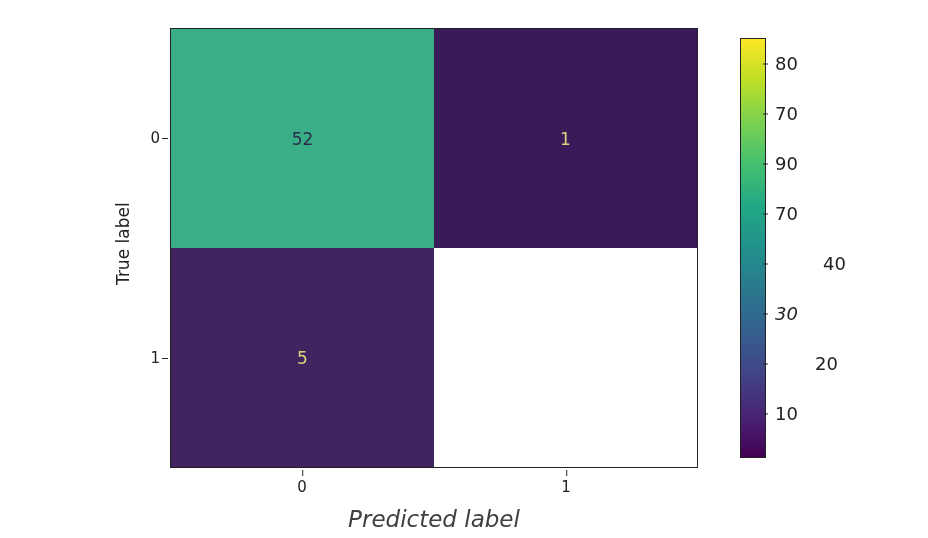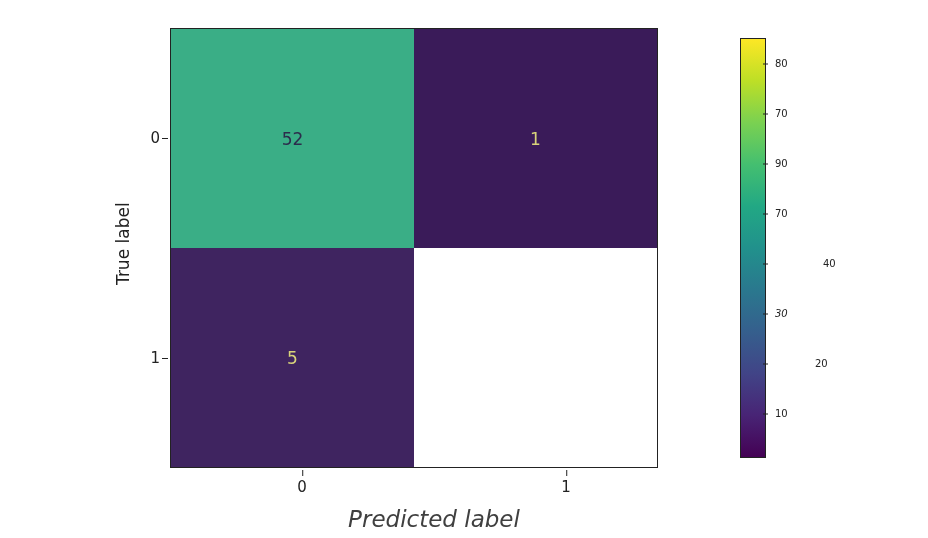--- a/index.html
+++ b/index.html
@@ -14,21 +14,21 @@
   .figure {
     position: absolute;
     left: 0; top: 0;
     width: 928px;
     height: 538px;
   }
   .axes {
     position: absolute;
     left: 170px;
     top: 28px;
-    width: 488px;
+    width: 528px;
     height: 440px;
     box-sizing: border-box;
     border: 1px solid #222;
   }
   .hm-row { display: flex; height: 50%; }
   .hm-cell {
     width: 50%;
     height: 100%;
     display: flex;
     align-items: center;
@@ -90,21 +90,21 @@
   }
   .cbar {
     width: 100%;
     height: 100%;
     border: 1px solid #222;
     box-sizing: border-box;
   }
   .cbar-tick {
     position: absolute;
     left: 27px;
-    font-size: 10px;
+    font-size: 18px;
     color: #222;
     transform: translateY(-50%);
     white-space: nowrap;
   }
   .cbar-tick .tm {
     position: absolute;
     left: -4px;
     top: 50%;
     width: 5px;
     height: 1px;

